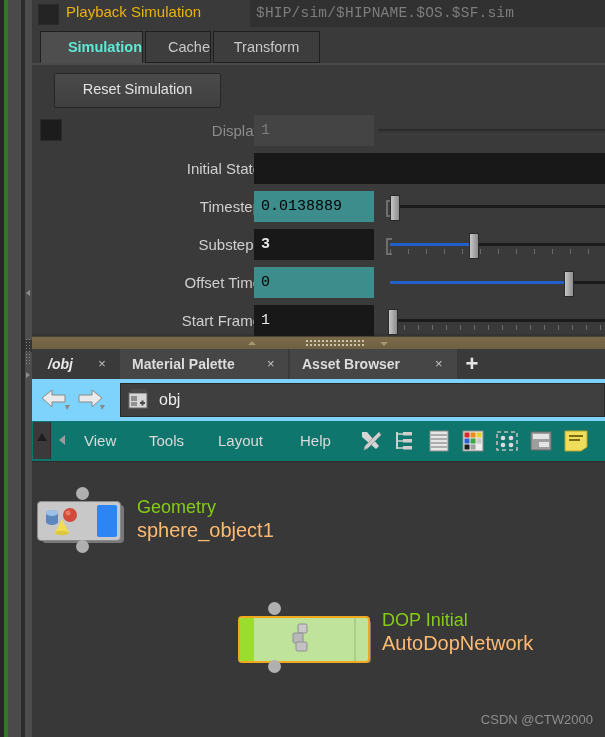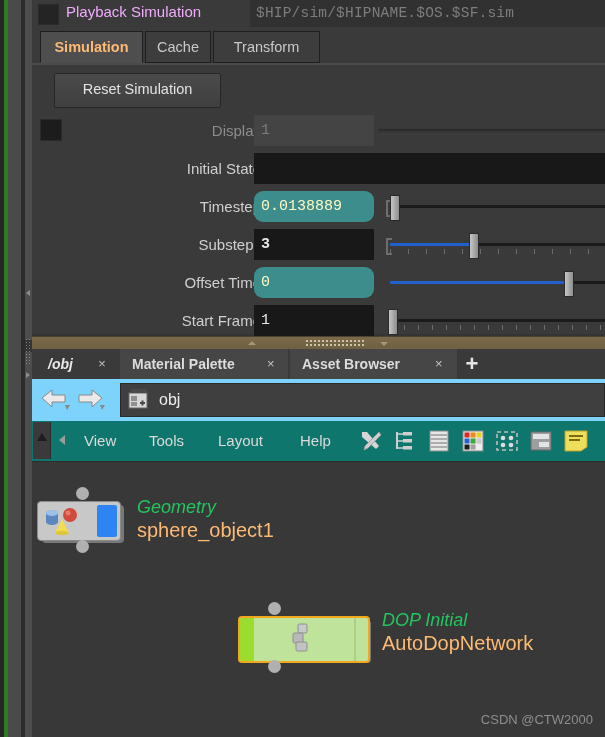--- a/index.html
+++ b/index.html
@@ -31,46 +31,46 @@
     border-top:3px solid transparent;border-bottom:3px solid transparent;border-right:4px solid #8d8d8d;}
   .mini-arrow-dn { position:absolute; left:26px; top:372px; width:0;height:0;
     border-top:3px solid transparent;border-bottom:3px solid transparent;border-left:4px solid #8d8d8d;}
 
   
   #param-pane { position:absolute; left:32px; top:0; width:573px; height:334px; background:#3a3a3a; }
 
   .pb-row { position:absolute; left:0; top:0; width:573px; height:27px; background:#3a3a3a; }
   .pb-check { position:absolute; left:6px; top:4px; width:19px; height:19px; background:#242424;
               border:1px solid #2a2a2a; }
-  .pb-label { position:absolute; left:34px; top:3px; font-size:15px; color:#f0abfc; }
+  .pb-label { position:absolute; left:34px; top:3px; font-size:15px; color:#eab308; }
   .pb-path  { position:absolute; left:218px; top:0; width:355px; height:27px;
               background:#313131; color:#7d7d7d; font-family:"Liberation Mono", monospace;
               font-size:14.5px; line-height:27px; padding-left:6px; box-sizing:border-box;
               letter-spacing:.2px; white-space:nowrap; overflow:hidden;}
 
   .tabstrip { position:absolute; left:0; top:29px; width:573px; height:36px; }
   .ptab { position:absolute; top:2px; height:32px; box-sizing:border-box;
           font-size:14.5px; color:#c9c9c9; text-align:center; line-height:30px;
           border:1px solid #1f1f1f; background:#3d3d3d; }
-  .ptab.active { background:#4e4e4e; color:#fdba74; font-weight:bold; border-bottom-color:#4e4e4e;}
+  .ptab.active { background:#4e4e4e; color:#5eead4; font-weight:bold; border-bottom-color:#4e4e4e;text-align:right;}
   .tabline { position:absolute; left:0; top:63px; width:573px; height:2px; background:#4a4a4a; }
 
   .reset-btn { position:absolute; left:22px; top:73px; width:165px; height:33px;
     background:linear-gradient(#4b4b4b,#3f3f3f); border:1px solid #262626; border-radius:2px;
     color:#e2e2e2; font-size:14.5px; line-height:31px; text-align:center; }
 
   .prow { position:absolute; left:0; width:573px; height:37px; }
   .plabel { position:absolute; right:344px; top:0; height:37px; line-height:37px;
             font-size:15px; color:#cfcfcf; text-align:right; white-space:nowrap;}
   .plabel.dim { color:#8c8c8c; }
   .pfield { position:absolute; left:222px; top:3px; width:120px; height:31px;
             box-sizing:border-box; font-family:"Liberation Mono", monospace; font-size:15px;
             line-height:31px; padding-left:7px; white-space:nowrap; overflow:hidden;}
   .pfield.dark  { background:#181818; color:#e8e8e8; }
-  .pfield.teal  { background:#3d8d8d; color:#fef9c3;border-radius:9px; }
+  .pfield.teal  { background:#3d8d8d; color:#000000; }
   .pfield.grey  { background:#444444; color:#7c7c7c; }
   .pfield.bold  { font-weight:bold; }
   .pfield.wide  { width:347px; }
 
   .pcheck { position:absolute; left:8px; top:7px; width:20px; height:20px;
             background:#1c1c1c; border:1px solid #2b2b2b; }
 
   
   .slider { position:absolute; left:350px; top:0; width:223px; height:37px; }
   .strack { position:absolute; left:8px; top:17px; width:215px; height:3px; background:#1b1b1b; }
@@ -131,21 +131,21 @@
 
   .canvas { position:absolute; left:0; top:113px; width:573px; height:275px; background:#383838; }
   .canvas-side { position:absolute; left:0; top:113px; width:6px; height:275px; background:#434343;}
 
   
   .node-wrap { position:absolute; }
   .conn-dot { position:absolute; width:13px; height:13px; border-radius:50%;
               background:#b0b0b0; }
   .node-box { position:absolute; border-radius:4px; }
   .node-shadow { position:absolute; border-radius:4px; background:rgba(255,255,255,.32); }
-  .node-type { position:absolute; font-size:18px; color:#22c55e; white-space:nowrap;font-style:italic;}
+  .node-type { position:absolute; font-size:18px; color:#84cc16; white-space:nowrap;}
   .node-name { position:absolute; font-size:20px; color:#fdba74; white-space:nowrap;}
 
   .geo-body { background:#c8c8c8; border:1px solid #8a8a8a; }
   .geo-blue { position:absolute; right:3px; top:3px; width:20px; bottom:3px; background:#2e84f2; border-radius:2px;}
   .dop-body { background:#bfe39a; border:2px solid #f0a81e; }
   .dop-left { position:absolute; left:0; top:0; width:14px; bottom:0; background:#9bdd2e; border-radius:2px 0 0 2px;}
   .dop-rt   { position:absolute; right:12px; top:0; width:2px; bottom:0; background:#a9cf8a;}
 
   .watermark { position:absolute; right:12px; bottom:10px; font-size:13px; color:#8e8e8e;
                font-family:"Liberation Sans", sans-serif; }
@@ -168,21 +168,21 @@
   <div id="param-pane">
 
     <div class="pb-row">
       <div class="pb-check"></div>
       <div class="pb-label">Playback Simulation</div>
       <div class="pb-path">$HIP/sim/$HIPNAME.$OS.$SF.sim</div>
     </div>
 
     <div class="tabstrip">
       <div class="ptab active" style="left:8px; width:103px;">Simulation</div>
-      <div class="ptab" style="left:113px; width:66px;">Cache</div>
+      <div class="ptab" style="left:113px; width:66px;text-align:right;">Cache</div>
       <div class="ptab" style="left:181px; width:107px;">Transform</div>
     </div>
     <div class="tabline"></div>
 
     <div class="reset-btn">Reset Simulation</div>
 
     <div class="prow" style="top:112px;">
       <div class="pcheck"></div>
       <div class="plabel dim">Display</div>
       <div class="pfield grey">1</div>

